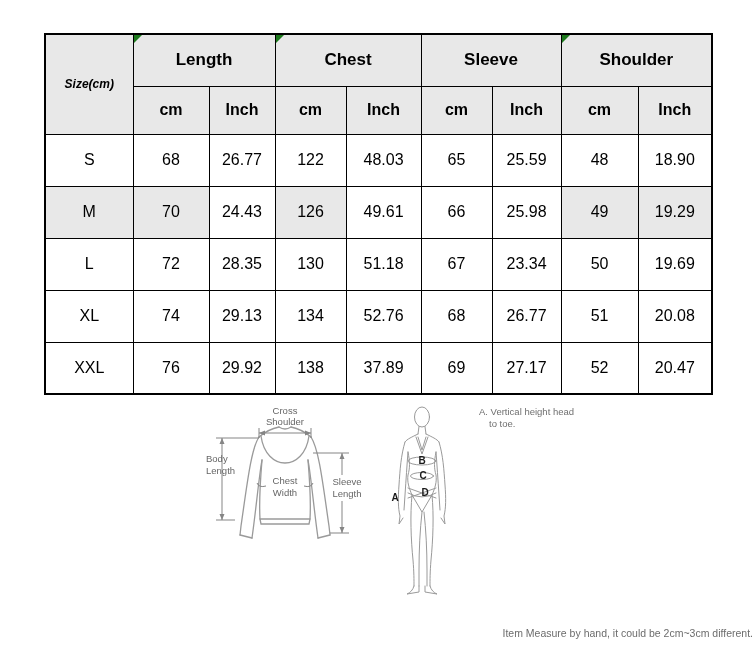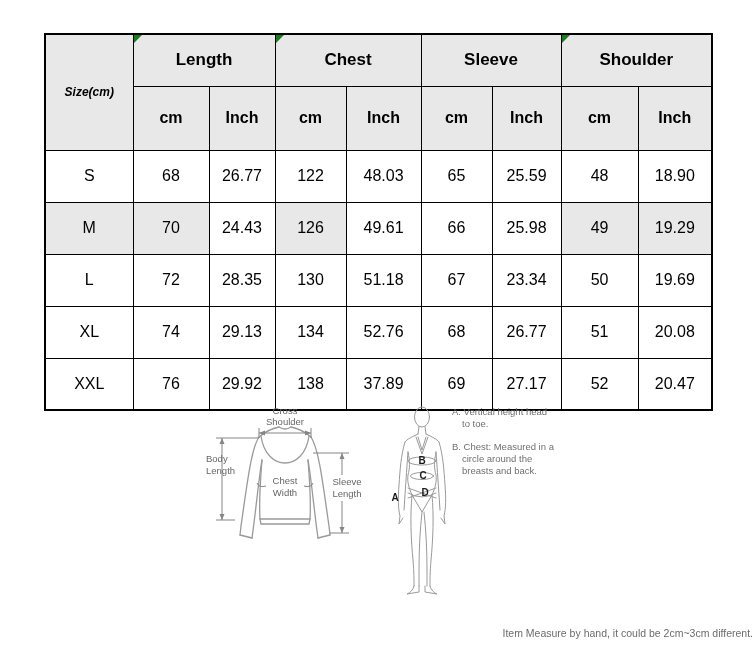--- a/index.html
+++ b/index.html
@@ -8,40 +8,40 @@
 
   
   .size-table-wrap{position:absolute;left:44px;top:33px;}
   table.size-table{border-collapse:collapse;table-layout:fixed;width:667px;
                    border:2px solid #000;}
   table.size-table th, table.size-table td{
       border:1px solid #000;text-align:center;vertical-align:middle;
       color:#000;padding:0;overflow:hidden;}
   table.size-table th{background:#e8e8e8;font-weight:bold;}
   tr.group-row{height:52px;}
-  tr.unit-row{height:64px;border-radius:11px;}
+  tr.unit-row{height:48px;border-radius:11px;}
   tr.data-row{height:52px;}
   th.corner{font-size:12px;font-style:italic;}
   th.group{font-size:17px;position:relative;}
   th.unit{font-size:16px;}
   td.cell{font-size:16px;background:#ffffff;}
   td.cell.shaded{background:#e8e8e8;}
   .marker{position:absolute;top:0;left:0;width:0;height:0;
           border-top:8px solid #1d7a1d;border-right:8px solid transparent;}
 
   
   .diagram{position:absolute;left:0;top:398px;width:633px;height:230px;}
   .garment-svg{position:absolute;left:203px;top:2px;}
   .figure-svg{position:absolute;left:386px;top:2px;}
   .svg-label{font-family:"Liberation Sans",sans-serif;font-size:9.5px;fill:#666;}
   .svg-letter{font-family:"Liberation Sans",sans-serif;font-size:10px;font-weight:bold;fill:#1a1a1a;}
 
   .notes{position:absolute;left:452px;top:8px;width:130px;
          font-size:9.5px;line-height:12px;color:#6f6f6f;}
-  .note-item{margin-bottom:11px;}
+  .note-item{margin-bottom:11px;margin-left:27px;}
   .note-line{white-space:nowrap;padding-left:10px;}
   .note-line.first{padding-left:0;}
 
   .footer-note{position:absolute;left:0;top:627px;width:753px;text-align:right;
                font-size:10.5px;color:#6c6c6c;}
 </style>
 </head>
 <body>
 
 <div id="page">
@@ -206,23 +206,18 @@
       <text class="svg-letter" x="36" y="64" text-anchor="middle">B</text>
       <text class="svg-letter" x="37" y="79" text-anchor="middle">C</text>
       <text class="svg-letter" x="39" y="96" text-anchor="middle">D</text>
     </svg>
 
     <div class="notes">
       <div class="note-item">
         <div class="note-line first">A. Vertical height head</div>
         <div class="note-line">to toe.</div>
       </div>
-      <div class="note-item">
-        <div class="note-line first">B. Chest: Measured in a</div>
-        <div class="note-line">circle around the</div>
-        <div class="note-line">breasts and back.</div>
-      </div>
     </div>
   </div>
 
   <div class="footer-note">Item Measure by hand, it could be 2cm~3cm different.</div>
 
 </div>
 
 </body></html>

